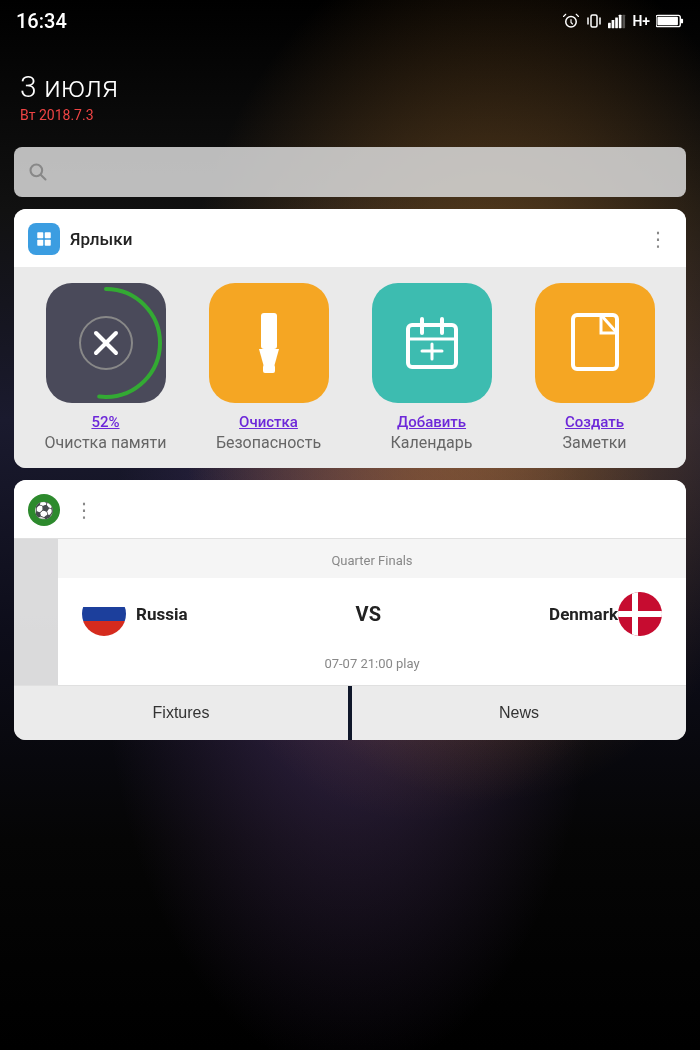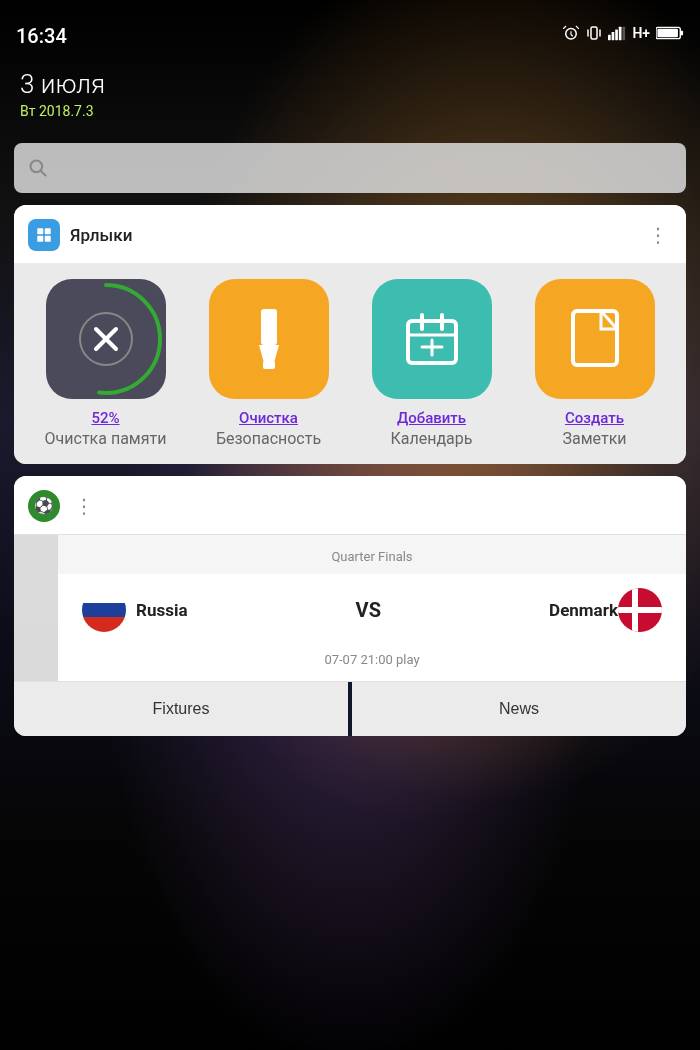--- a/index.html
+++ b/index.html
@@ -28,22 +28,22 @@
       position: relative;
       z-index: 1;
       width: 100%;
       height: 100%;
     }
 
     
     .status-bar {
       display: flex;
       justify-content: space-between;
-      align-items: flex-start;
-      padding: 24px 16px 4px 16px;
+      align-items: center;
+      padding: 6px 16px 4px 16px;
       height: 40px;
       gap: 12px;
     }
 
     .status-time {
       color: #fff;
       font-size: 20px;
       font-weight: 500;
     }
 
@@ -58,27 +58,27 @@
       font-size: 13px;
     }
 
     
     .date-section {
       padding: 30px 20px 16px 20px;
     }
 
     .date-main {
       color: #fff;
-      font-size: 26px;
+      font-size: 30px;
       font-weight: 300;
       line-height: 1.1;
     }
 
     .date-sub {
-      color: #bef264;
+      color: #ef4444;
       font-size: 14px;
       margin-top: 4px;
     }
 
     
     .search-bar {
       margin: 8px 14px 12px 14px;
       background: rgba(220,220,220,0.85);
       border-radius: 8px;
       display: flex;

